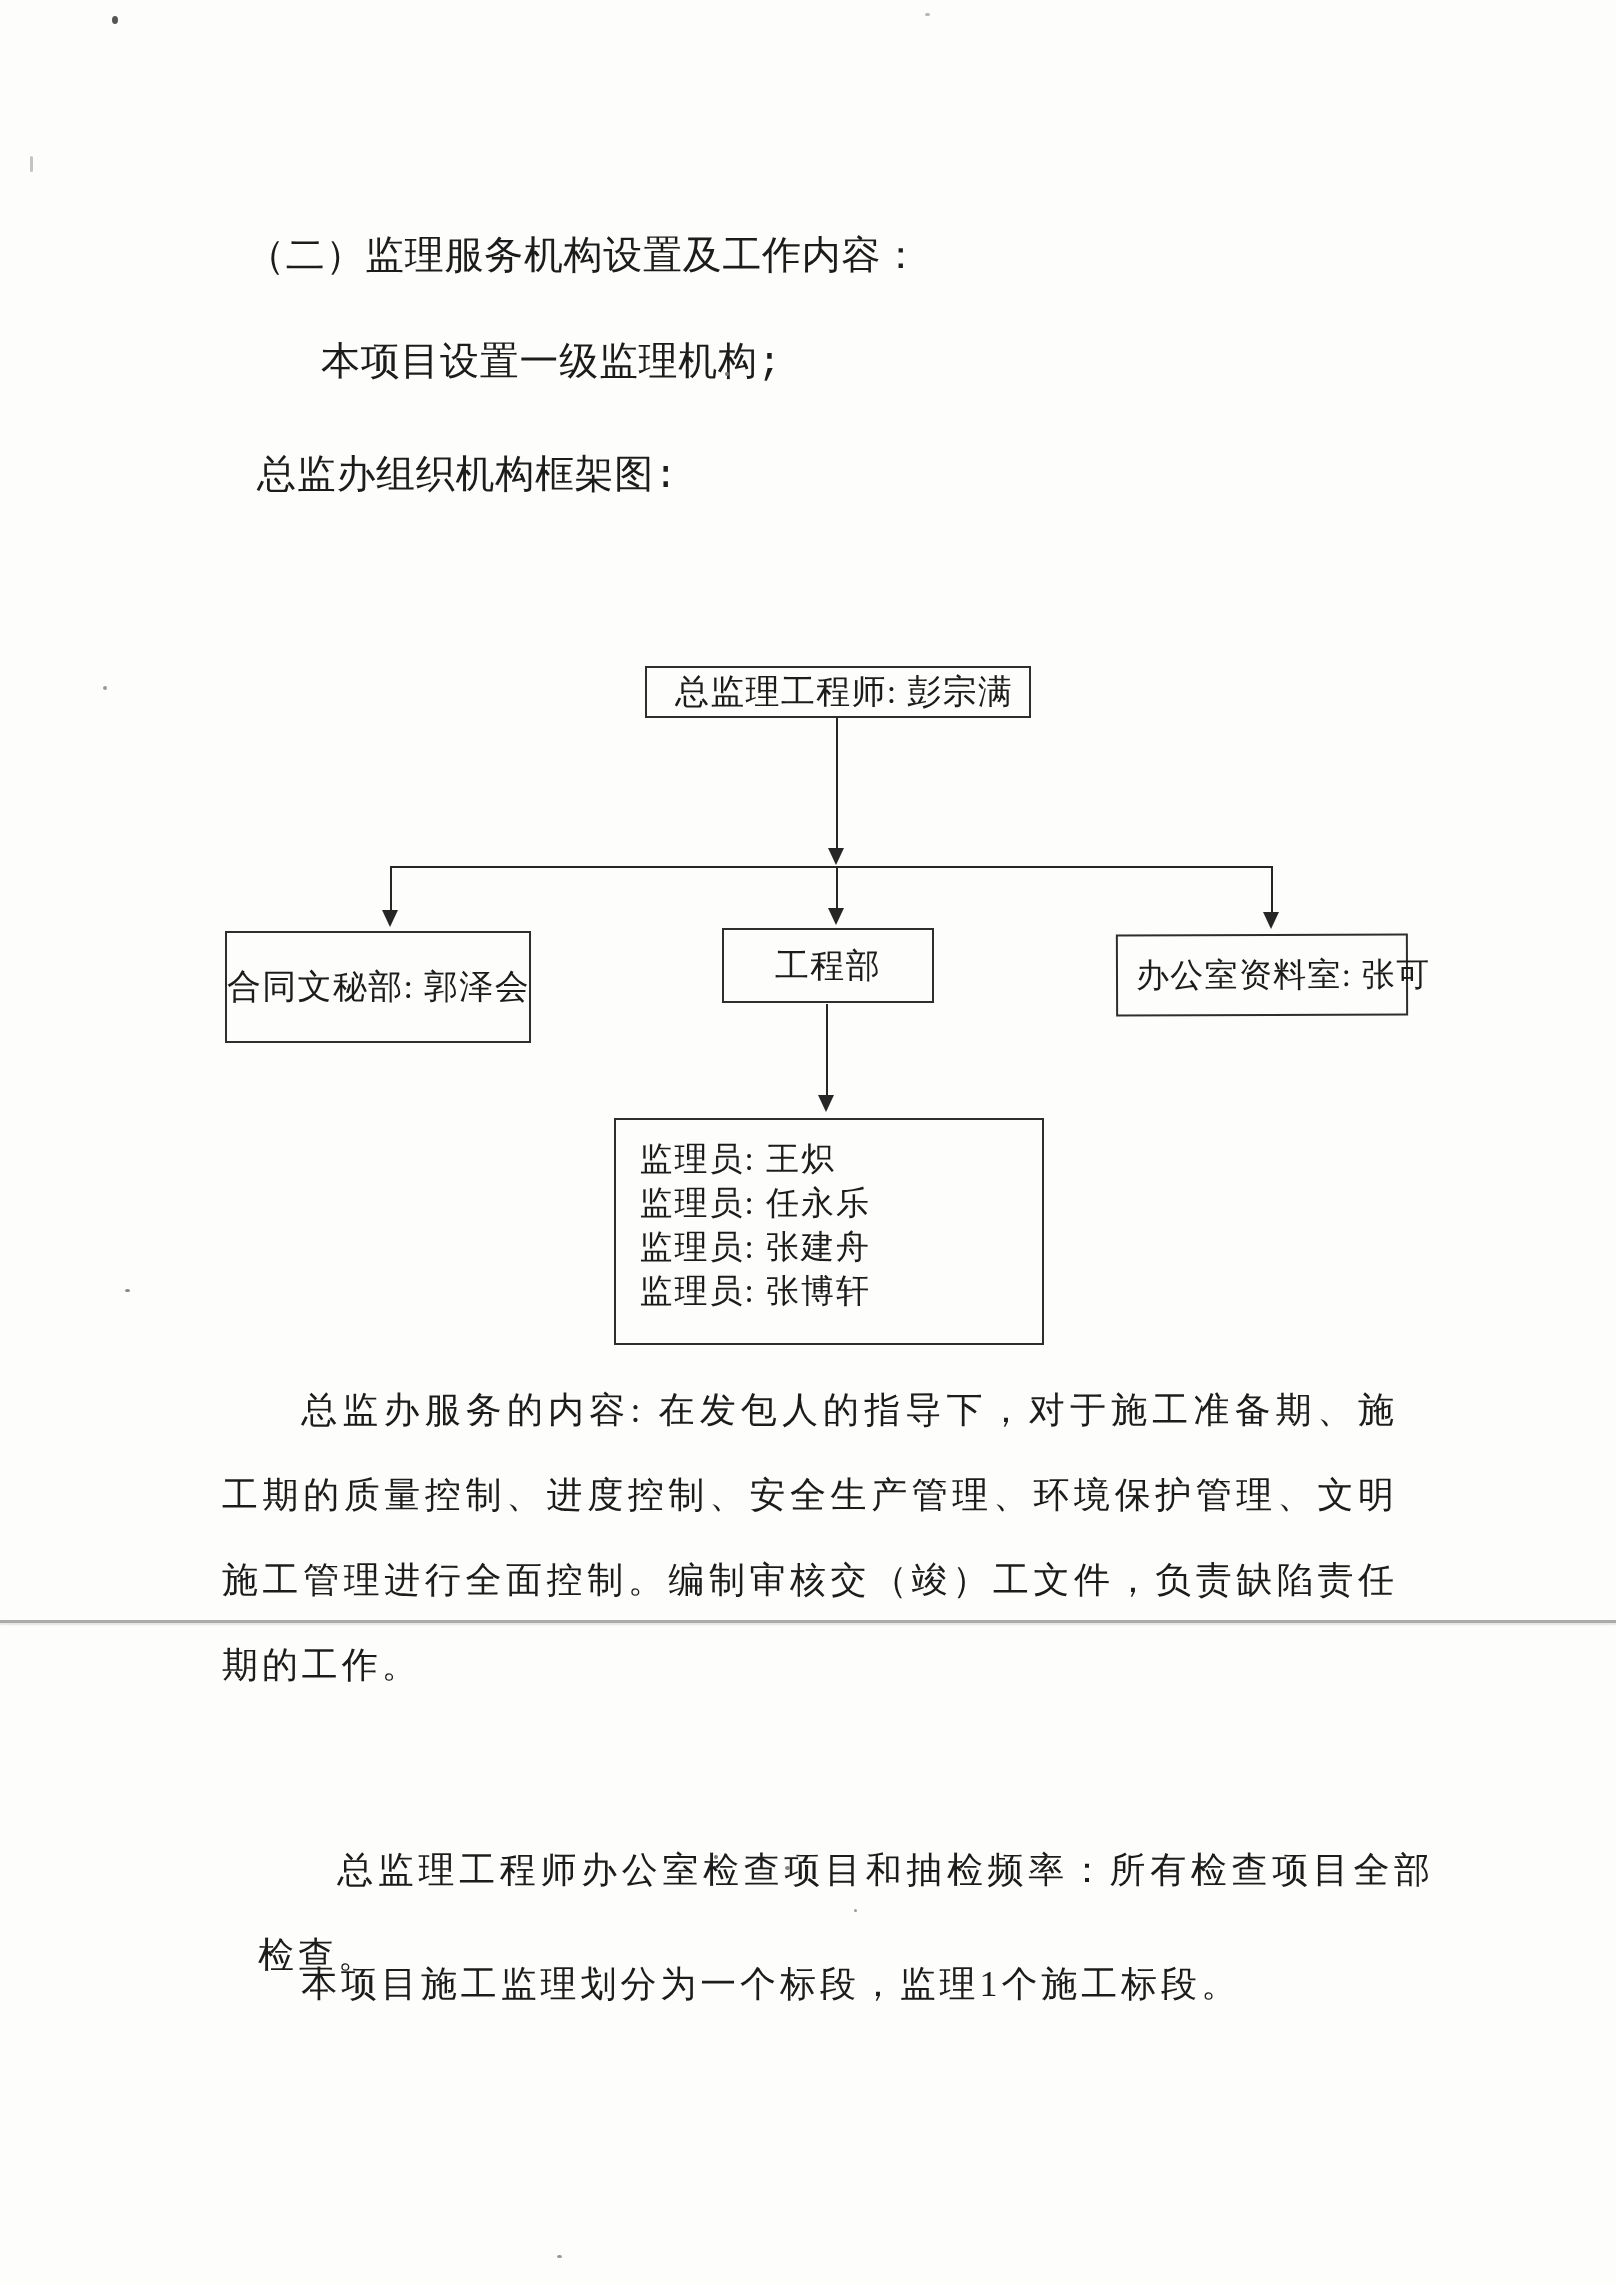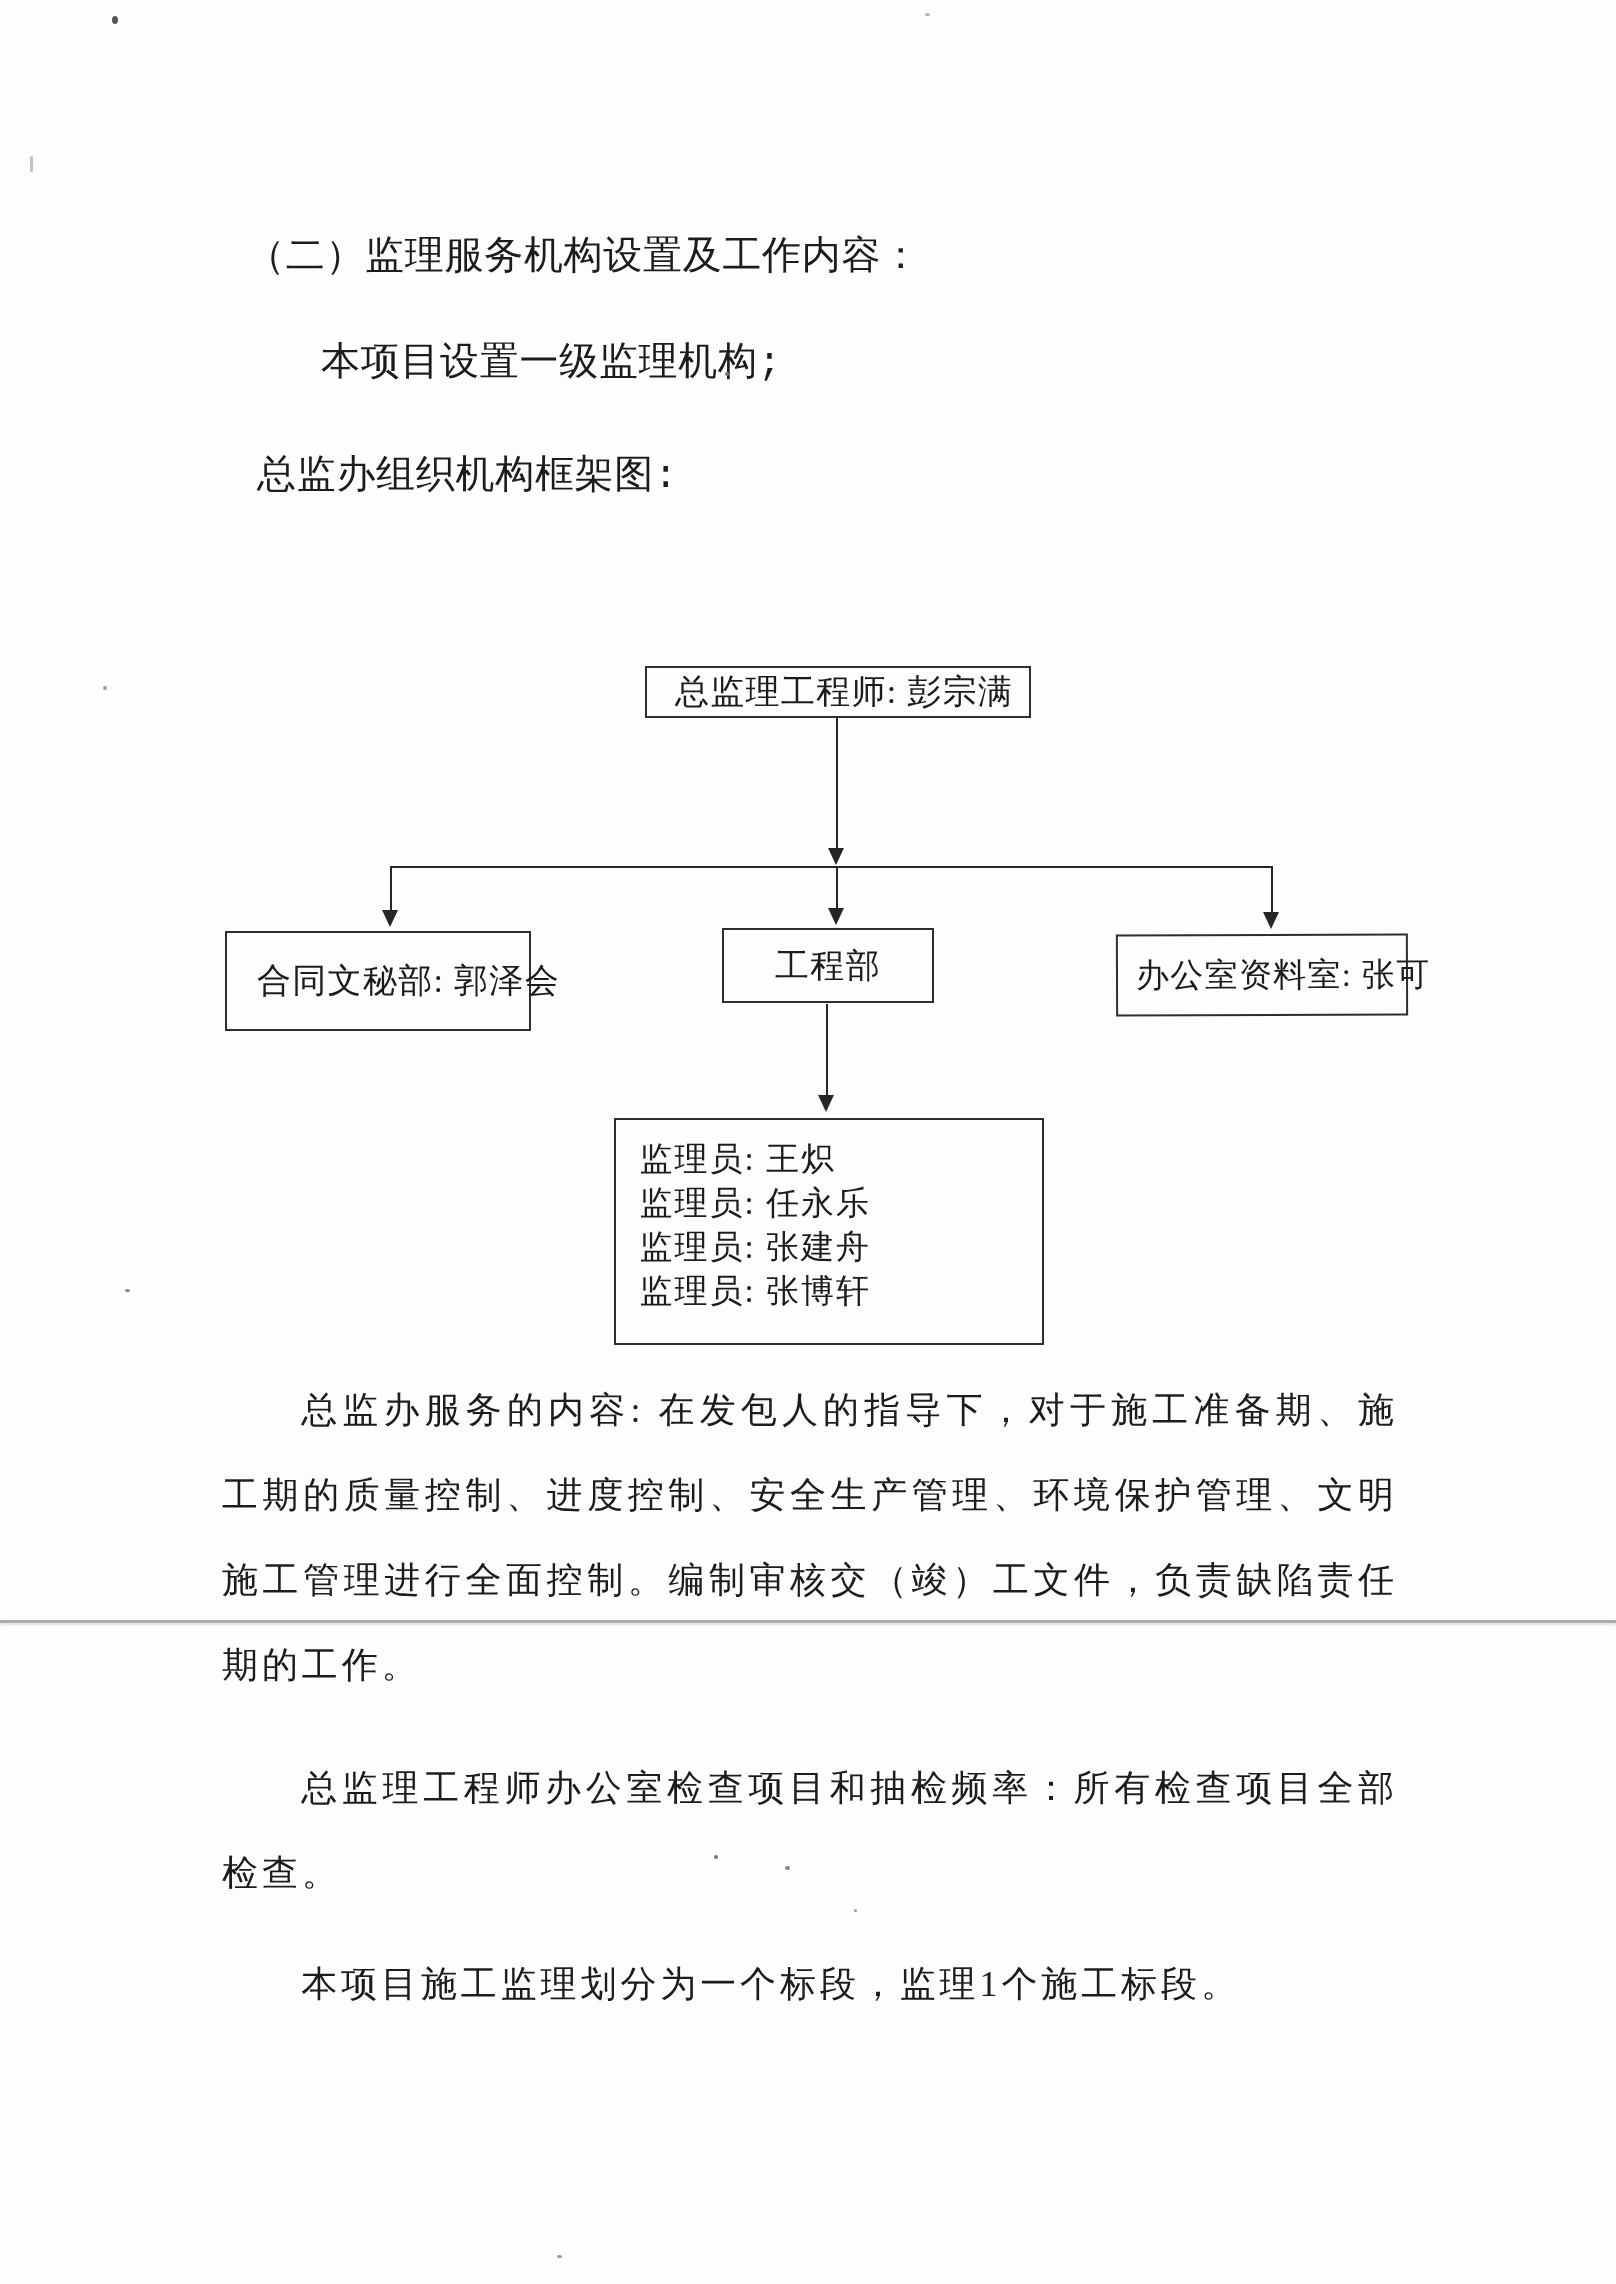--- a/index.html
+++ b/index.html
@@ -19,21 +19,21 @@
   
   .obox{
     position:absolute;
     border:2px solid #2e2e2e;
     background:#fdfdfc;
     box-sizing:border-box;
     display:flex;align-items:center;
     font-size:34px;letter-spacing:1.3px;white-space:nowrap;
   }
   .box-chief{left:645px;top:666px;width:386px;height:52px;padding-left:28px;border-top-width:2.6px;}
-  .box-left{left:225px;top:931px;width:306px;height:100px;padding-left:30px;}
+  .box-left{left:225px;top:931px;width:306px;height:112px;}
   .box-mid{left:722px;top:928px;width:212px;height:75px;justify-content:center;}
   .box-right{left:1116px;top:934px;width:292px;height:82px;padding-left:18px;font-size:33px;transform:rotate(-0.2deg);}
   .box-staff{
     left:614px;top:1118px;width:430px;height:227px;
     display:block;padding:17px 0 0 23.5px;
     font-size:33px;letter-spacing:2px;
   }
   .box-staff .srow{line-height:44px;white-space:nowrap;}
 
   
@@ -53,21 +53,21 @@
   .speck{position:absolute;border-radius:50%;}
 
   
   .para{
     position:absolute;left:222px;width:1176px;
     font-size:36px;line-height:85px;letter-spacing:3.9px;
     text-align:justify;text-indent:2.2em;
     white-space:normal;
   }
   .p1{top:1368px;}
-  .p2{top:1746px;}
+  .p2{top:1828px;margin-left:36px;}
   .p3{top:1942px;}
 </style>
 </head>
 <body>
 
 <div class="page">
 
   <div class="txt heading">（二）监理服务机构设置及工作内容：</div>
   <div class="txt line-setup">本项目设置一级监理机构;</div>
   <div class="txt line-caption">总监办组织机构框架图:</div>

